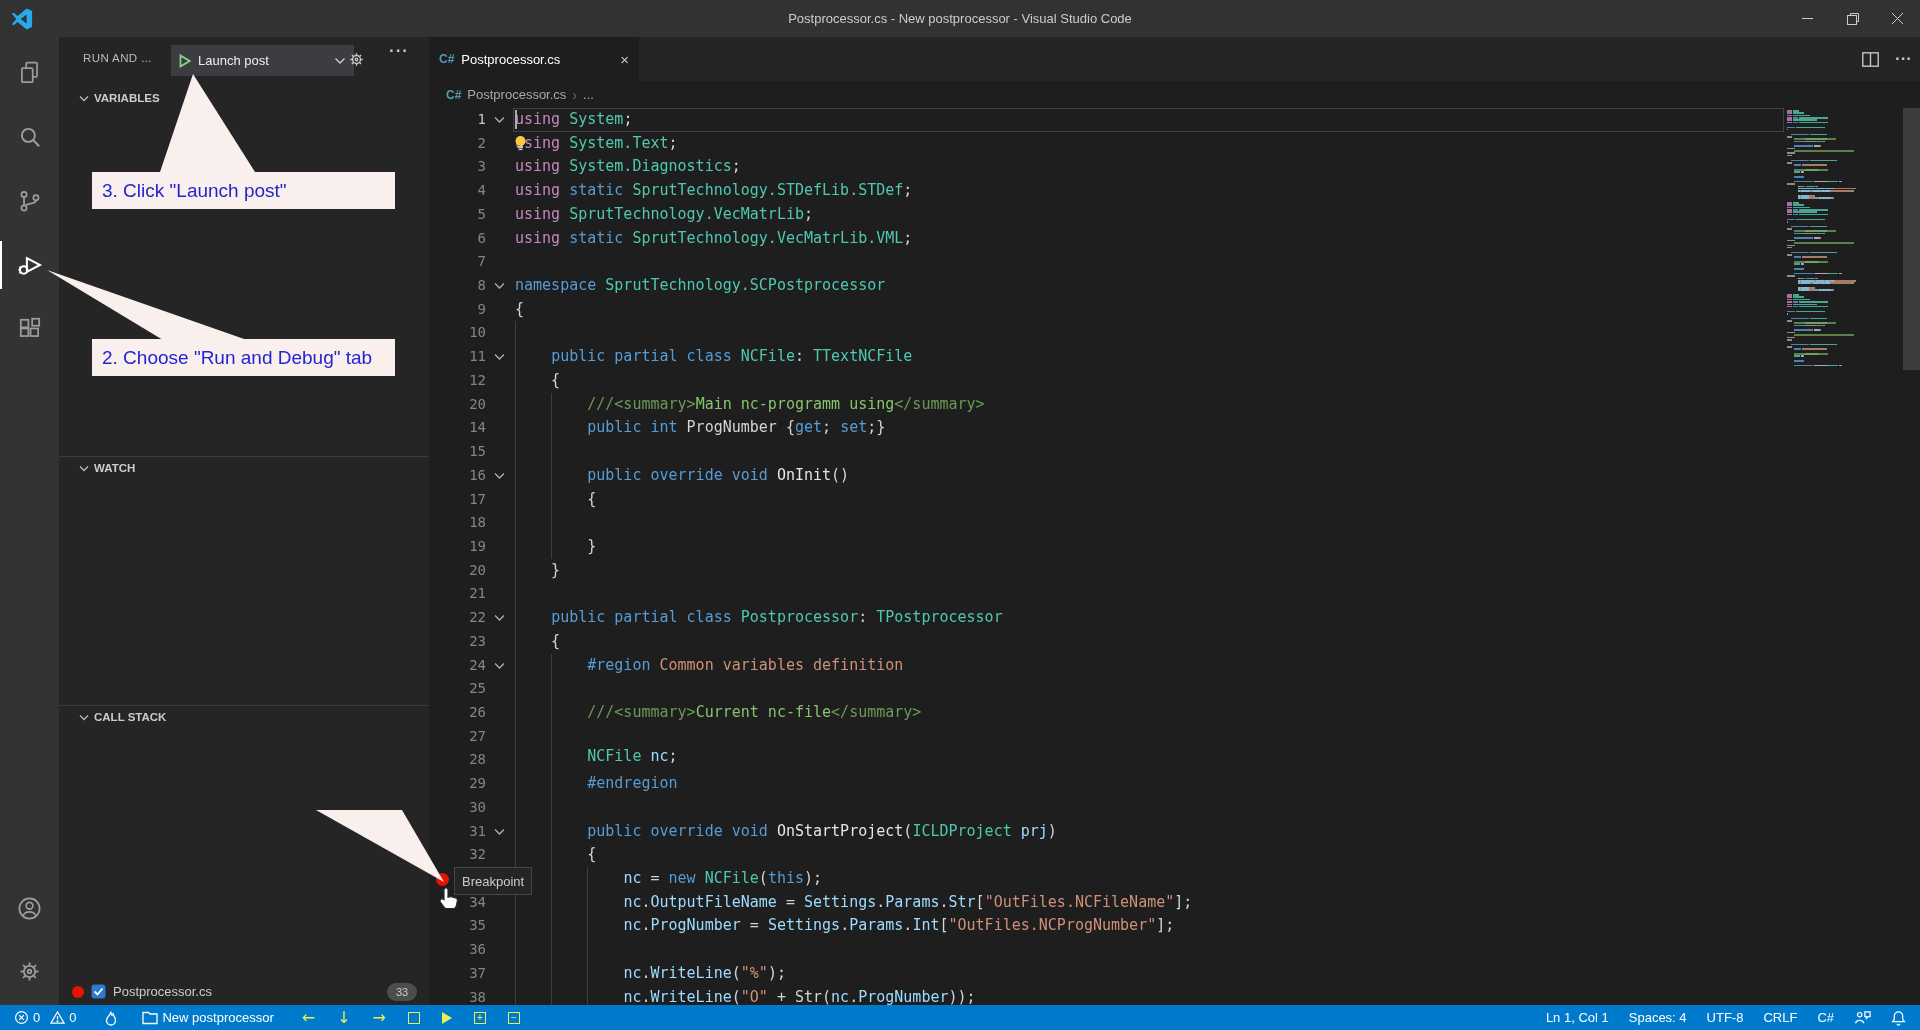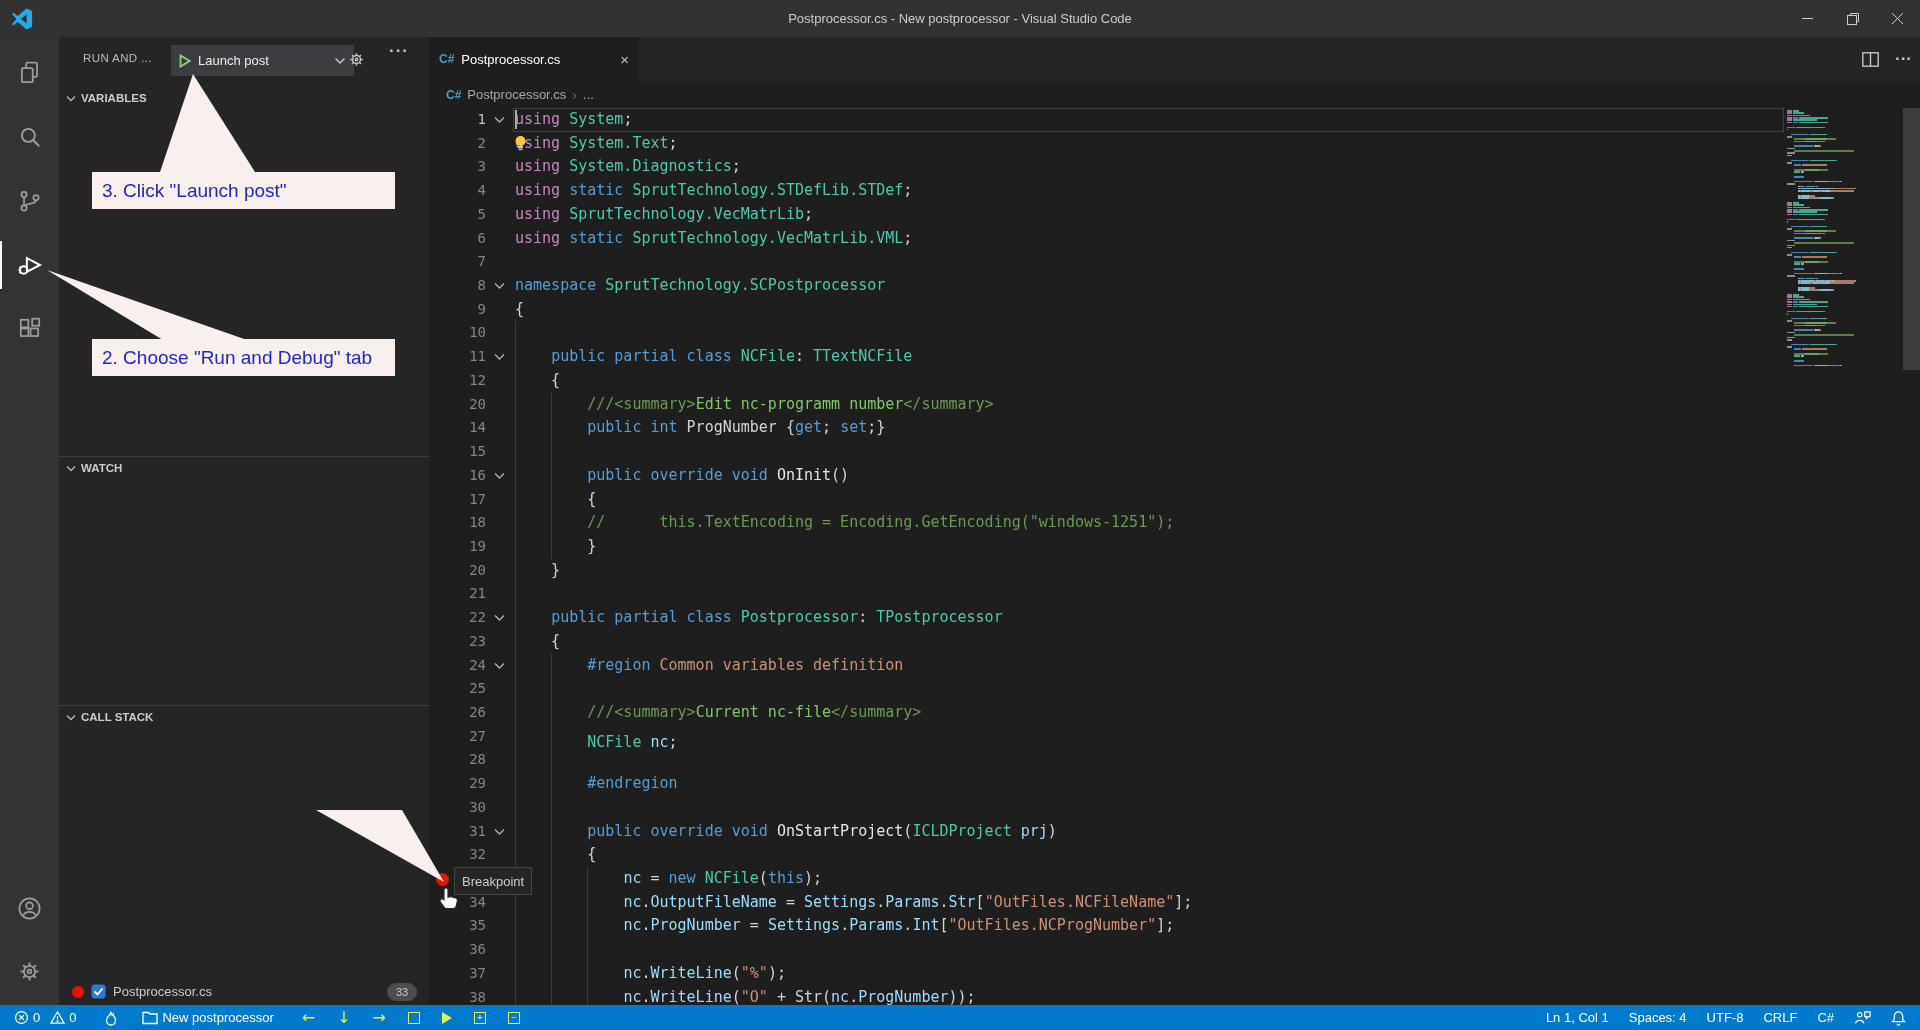--- a/index.html
+++ b/index.html
@@ -19,21 +19,21 @@
   .act-item.active{color:#ffffff}
   .act-item.active::before{content:"";position:absolute;left:0;top:4px;bottom:4px;width:2px;background:#ffffff}
   
   #sidebar{position:absolute;left:59px;top:37px;width:370px;bottom:25px;background:#252526;z-index:3}
   #sidebar-title{position:absolute;left:24px;top:15px;font-size:11.5px;color:#bbbbbb;letter-spacing:.4px}
   #launch-btn{position:absolute;left:112px;top:8px;width:167px;height:31px;background:#3c3c41;display:flex;align-items:center;padding:0 8px;gap:7px}
   #launch-label{font-size:13px;color:#f0f0f0;flex:1 1 auto}
   #debug-gear{position:absolute;left:288px;top:13px;color:#c5c5c5}
   #debug-more{position:absolute;left:330px;top:4px;color:#c5c5c5;font-size:17px;font-weight:bold;letter-spacing:1px}
   .section-header{position:absolute;left:0;right:0;height:22px;display:flex;align-items:center;gap:5px;
-                  padding-left:7px;font-size:11.5px;font-weight:bold;color:#cccccc}
+                  padding-left:20px;font-size:11.5px;font-weight:bold;color:#cccccc}
   .section-header.bordered{border-top:1px solid rgba(128,128,128,.25)}
   .chev{flex:0 0 auto;color:#b8b8b8}
   #bp-row{position:absolute;left:0;right:0;top:943px;height:23px;display:flex;align-items:center;padding-left:13px;gap:7px;font-size:13px;color:#cccccc}
   #bp-dot-side{width:12px;height:12px;border-radius:50%;background:#e51400;flex:0 0 auto}
   #bp-badge{position:absolute;right:12px;top:2px;min-width:20px;height:18px;border-radius:9px;background:#4d4d4d;
             color:#cccccc;font-size:11px;display:flex;align-items:center;justify-content:center;padding:0 5px}
   
   #editor{position:absolute;left:429px;top:37px;right:0;bottom:25px;background:#1e1e1e}
   #tabbar{position:absolute;top:0;left:0;right:0;height:44px;background:#252526}
   #tab-active{position:absolute;left:0;top:0;width:190px;height:44px;background:#1e1e1e;display:flex;align-items:center;padding:0 10px;gap:7px}
@@ -327,36 +327,36 @@
           <div class="code-line" style="top: 166.04px;"><span class="tk-k">namespace</span><span class="tk-w"> </span><span class="tk-t">SprutTechnology.SCPostprocessor</span></div>
           <div class="code-line" style="top: 189.76px;"><span class="tk-w">{</span></div>
           <div class="iguide" style="top: 213.48px; left: 86px;"></div>
           <div class="code-line" style="top: 213.48px;"></div>
           <div class="iguide" style="top: 237.2px; left: 86px;"></div>
           <div class="code-line" style="top: 237.2px;"><span class="tk-w">    </span><span class="tk-k">public partial class</span><span class="tk-w"> </span><span class="tk-t">NCFile</span><span class="tk-w">: </span><span class="tk-t">TTextNCFile</span></div>
           <div class="iguide" style="top: 260.92px; left: 86px;"></div>
           <div class="code-line" style="top: 260.92px;"><span class="tk-w">    {</span></div>
           <div class="iguide" style="top: 284.64px; left: 86px;"></div>
           <div class="iguide" style="top: 284.64px; left: 122.12px;"></div>
-          <div class="code-line" style="top: 284.64px;"><span class="tk-w">        </span><span class="tk-c">///&lt;summary&gt;</span><span class="tk-d">Edit nc-programm number</span><span class="tk-c">&lt;/summary&gt;</span></div>
+          <div class="code-line" style="top: 284.64px;"><span class="tk-w">        </span><span class="tk-c">///&lt;summary&gt;</span><span class="tk-d">Main nc-programm using</span><span class="tk-c">&lt;/summary&gt;</span></div>
           <div class="iguide" style="top: 308.36px; left: 86px;"></div>
           <div class="iguide" style="top: 308.36px; left: 122.12px;"></div>
           <div class="code-line" style="top: 308.36px;"><span class="tk-w">        </span><span class="tk-k">public int</span><span class="tk-w"> </span><span class="tk-w">ProgNumber</span><span class="tk-w"> {</span><span class="tk-k">get</span><span class="tk-w">; </span><span class="tk-k">set</span><span class="tk-w">;}</span></div>
           <div class="iguide" style="top: 332.08px; left: 86px;"></div>
           <div class="iguide" style="top: 332.08px; left: 122.12px;"></div>
           <div class="code-line" style="top: 332.08px;"></div>
           <div class="iguide" style="top: 355.8px; left: 86px;"></div>
           <div class="iguide" style="top: 355.8px; left: 122.12px;"></div>
           <div class="code-line" style="top: 355.8px;"><span class="tk-w">        </span><span class="tk-k">public override void</span><span class="tk-w"> </span><span class="tk-m">OnInit</span><span class="tk-w">()</span></div>
           <div class="iguide" style="top: 379.52px; left: 86px;"></div>
           <div class="iguide" style="top: 379.52px; left: 122.12px;"></div>
           <div class="code-line" style="top: 379.52px;"><span class="tk-w">        {</span></div>
           <div class="iguide" style="top: 403.24px; left: 86px;"></div>
           <div class="iguide" style="top: 403.24px; left: 122.12px;"></div>
-          <div class="code-line" style="top: 403.24px;"><span class="tk-w">        </span><span class="tk-c">//      this.TextEncoding = Encoding.GetEncoding("windows-1251");</span></div>
+          <div class="code-line" style="top: 403.24px;"><span class="tk-w">        </span></div>
           <div class="iguide" style="top: 426.96px; left: 86px;"></div>
           <div class="iguide" style="top: 426.96px; left: 122.12px;"></div>
           <div class="code-line" style="top: 426.96px;"><span class="tk-w">        }</span></div>
           <div class="iguide" style="top: 450.68px; left: 86px;"></div>
           <div class="code-line" style="top: 450.68px;"><span class="tk-w">    }</span></div>
           <div class="iguide" style="top: 474.4px; left: 86px;"></div>
           <div class="code-line" style="top: 474.4px;"></div>
           <div class="iguide" style="top: 498.12px; left: 86px;"></div>
           <div class="code-line" style="top: 498.12px;"><span class="tk-w">    </span><span class="tk-k">public partial class</span><span class="tk-w"> </span><span class="tk-t">Postprocessor</span><span class="tk-w">: </span><span class="tk-t">TPostprocessor</span></div>
           <div class="iguide" style="top: 521.84px; left: 86px;"></div>
@@ -365,21 +365,21 @@
           <div class="iguide" style="top: 545.56px; left: 122.12px;"></div>
           <div class="code-line" style="top: 545.56px;"><span class="tk-w">        </span><span class="tk-k">#region</span><span class="tk-w"> </span><span class="tk-r">Common variables definition</span></div>
           <div class="iguide" style="top: 569.28px; left: 86px;"></div>
           <div class="iguide" style="top: 569.28px; left: 122.12px;"></div>
           <div class="code-line" style="top: 569.28px;"></div>
           <div class="iguide" style="top: 593px; left: 86px;"></div>
           <div class="iguide" style="top: 593px; left: 122.12px;"></div>
           <div class="code-line" style="top: 593px;"><span class="tk-w">        </span><span class="tk-c">///&lt;summary&gt;</span><span class="tk-d">Current nc-file</span><span class="tk-c">&lt;/summary&gt;</span></div>
           <div class="iguide" style="top: 616.72px; left: 86px;"></div>
           <div class="iguide" style="top: 616.72px; left: 122.12px;"></div>
-          <div class="code-line" style="top: 623px;"><span class="tk-w">        </span><span class="tk-t">NCFile</span><span class="tk-w"> </span><span class="tk-v">nc</span><span class="tk-w">;</span></div>
+          <div class="code-line" style="top: 637px;"><span class="tk-w">        </span><span class="tk-t">NCFile</span><span class="tk-w"> </span><span class="tk-v">nc</span><span class="tk-w">;</span></div>
           <div class="iguide" style="top: 640.44px; left: 86px;"></div>
           <div class="iguide" style="top: 640.44px; left: 122.12px;"></div>
           <div class="code-line" style="top: 640.44px;"></div>
           <div class="iguide" style="top: 664.16px; left: 86px;"></div>
           <div class="iguide" style="top: 664.16px; left: 122.12px;"></div>
           <div class="code-line" style="top: 664.16px;"><span class="tk-w">        </span><span class="tk-k">#endregion</span></div>
           <div class="iguide" style="top: 687.88px; left: 86px;"></div>
           <div class="iguide" style="top: 687.88px; left: 122.12px;"></div>
           <div class="code-line" style="top: 687.88px;"></div>
           <div class="iguide" style="top: 711.6px; left: 86px;"></div>

